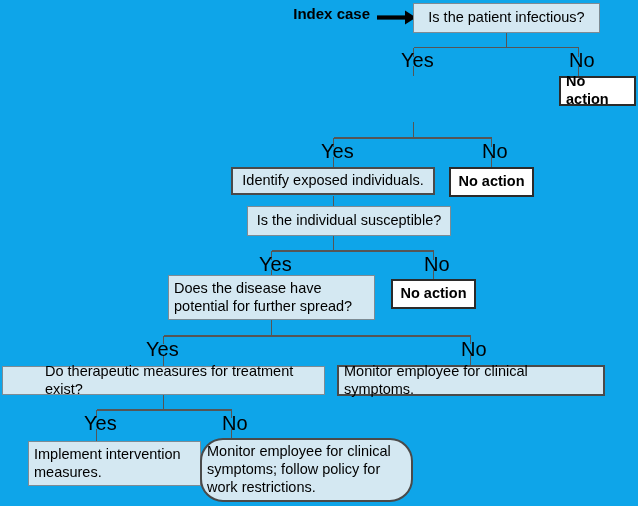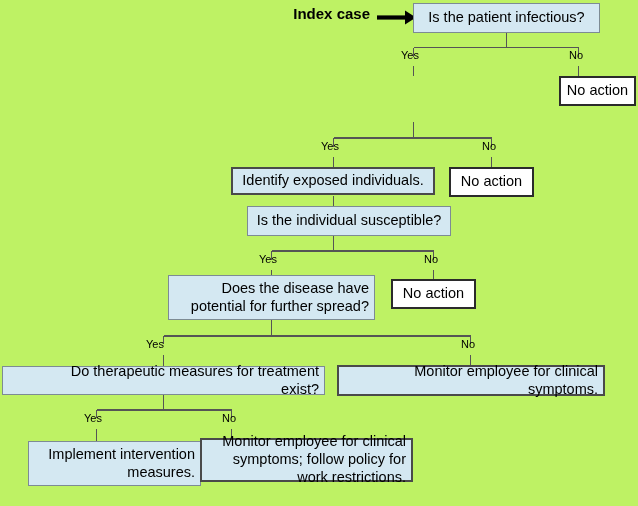--- a/index.html
+++ b/index.html
@@ -7,55 +7,56 @@
     padding: 0;
     background: #ffffff;
   }
   body {
     font-family: "Liberation Sans", sans-serif;
   }
   #chart {
     position: relative;
     width: 638px;
     height: 506px;
-    background: #bef264;
+    background: #0ea5e9;
     overflow: hidden;
   }
   #svg-connectors {
     position: absolute;
     left: 0;
     top: 0;
     width: 638px;
     height: 506px;
     pointer-events: none;
   }
   .node {
     position: absolute;
     box-sizing: border-box;
     display: flex;
     align-items: center;
     justify-content: center;
-    text-align: right;
+    text-align: left;
     font-size: 14.5px;
     line-height: 1.22;
     color: #000000;
     background: #d4e8f2;
     border: 1px solid #7d8b94;
     padding: 1px 5px;
   }
   .node.thick {
     border: 2.5px solid #4a4a4a;
   }
   .node.plain {
     background: #ffffff;
     border: 2px solid #2b2b2b;
+    font-weight: bold;
   }
   .edge-label {
     position: absolute;
-    font-size: 11px;
+    font-size: 20px;
     color: #000000;
     white-space: nowrap;
   }
   .entry-text {
     position: absolute;
     font-size: 15px;
     font-weight: bold;
     color: #000000;
     text-align: right;
     line-height: 1.32;
@@ -154,21 +155,21 @@
   </div>
 
   <div class="node thick" style="left:337px; top:365px; width:268px; height:31px;">
     <span>Monitor employee for clinical symptoms.</span>
   </div>
 
   <div class="node" style="left:10px; top:441px; width:173px; height:45px;margin-left:18px;">
     <span>Implement intervention measures.</span>
   </div>
 
-  <div class="node thick" style="left:200px; top:438px; width:213px; height:44px;">
+  <div class="node thick" style="left:200px; top:438px; width:213px; height:64px;border-radius:23px;">
     <span>Monitor employee for clinical symptoms; follow policy for work restrictions.</span>
   </div>
 
   <div class="edge-label" style="left:401px; top:49px;">Yes</div>
   <div class="edge-label" style="left:569px; top:49px;">No</div>
 
   <div class="edge-label" style="left:321px; top:140px;">Yes</div>
   <div class="edge-label" style="left:482px; top:140px;">No</div>
 
   <div class="edge-label" style="left:259px; top:253px;">Yes</div>

